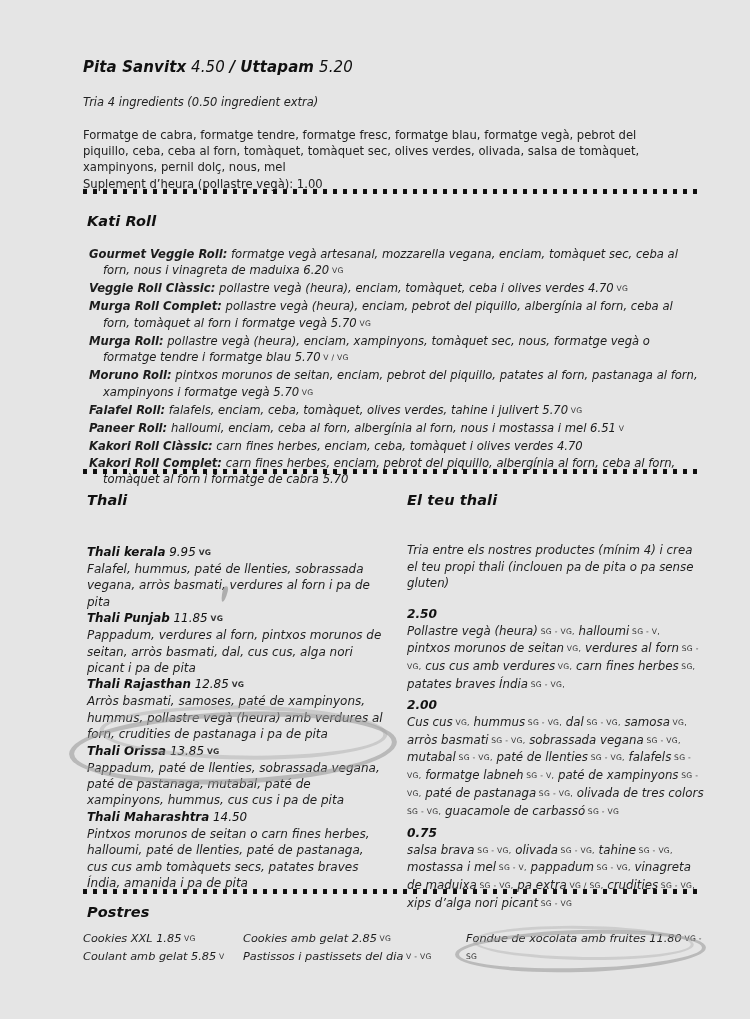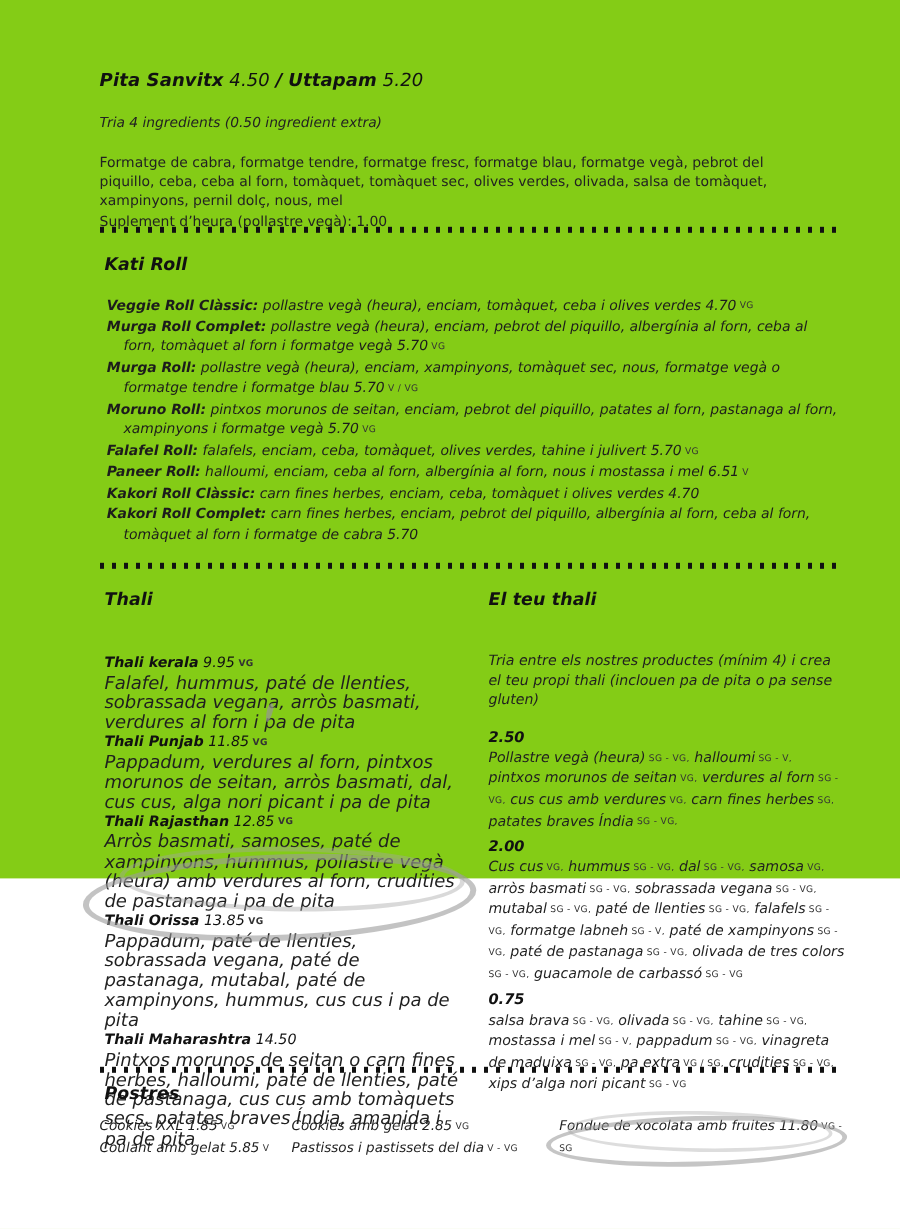--- a/index.html
+++ b/index.html
@@ -14,22 +14,22 @@
     overflow: hidden;
     font-family: "DejaVu Sans", "Liberation Sans", sans-serif;
     color: #1a1a1a;
     -webkit-font-smoothing: antialiased;
   }
 
   .page {
     position: absolute;
     left: 0; top: 0;
     width: 750px;
-    height: 732px;
-    background: #84cc16;
+    height: 1019px;
+    background: #e5e5e5;
   }
 
   .content {
     position: absolute;
     left: 83px;
     top: 0;
     width: 617px;
     height: 1024px;
   }
 
@@ -115,21 +115,21 @@
   .thali-name {
     font-style: italic;
     font-weight: bold;
     font-size: 11.9px;
     line-height: 17px;
     color: #111;
   }
   .thali-name .price { font-weight: normal; }
   .thali-desc {
     font-style: italic;
-    font-size: 15px;
+    font-size: 12px;
     line-height: 16.4px;
     color: #1f1f1f;
   }
 
   .price-head {
     font-style: italic;
     font-weight: bold;
     font-size: 12.2px;
     line-height: 18px;
     color: #111;
@@ -228,20 +228,21 @@
       <div class="note" style="margin-top:19px;">Tria 4 ingredients (0.50 ingredient extra)</div>
       <div class="para" style="margin-top:18px; width:600px;">Formatge de cabra, formatge tendre, formatge fresc, formatge blau, formatge vegà, pebrot del piquillo, ceba, ceba al forn, tomàquet, tomàquet sec, olives verdes, olivada, salsa de tomàquet, xampinyons, pernil dolç, nous, mel</div>
       <div class="para" style="margin-top:0px;">Suplement d’heura (pollastre vegà): 1.00</div>
     </div>
 
     <div class="dotrule" style="left:0; top:189px;"></div>
 
     <div style="position:absolute; left:0; top:213px; width:617px;">
       <div class="section-title" style="padding-left:4px;">Kati Roll</div>
       <div class="item-list" id="kati-items" style="margin-top:17px; padding-left:6px;">
+          <div class="item"><b>Gourmet Veggie Roll:</b><span> formatge vegà artesanal, mozzarella vegana, enciam, tomàquet sec, ceba al forn, nous i vinagreta de maduixa 6.20</span><span class="tag"> VG</span></div>
           <div class="item"><b>Veggie Roll Clàssic:</b><span> pollastre vegà (heura), enciam, tomàquet, ceba i olives verdes 4.70</span><span class="tag"> VG</span></div>
           <div class="item"><b>Murga Roll Complet:</b><span> pollastre vegà (heura), enciam, pebrot del piquillo, albergínia al forn, ceba al forn, tomàquet al forn i formatge vegà 5.70</span><span class="tag"> VG</span></div>
           <div class="item"><b>Murga Roll:</b><span> pollastre vegà (heura), enciam, xampinyons, tomàquet sec, nous, formatge vegà o formatge tendre i formatge blau 5.70</span><span class="tag"> V / VG</span></div>
           <div class="item"><b>Moruno Roll:</b><span> pintxos morunos de seitan, enciam, pebrot del piquillo, patates al forn, pastanaga al forn, xampinyons i formatge vegà 5.70</span><span class="tag"> VG</span></div>
           <div class="item"><b>Falafel Roll:</b><span> falafels, enciam, ceba, tomàquet, olives verdes, tahine i julivert 5.70</span><span class="tag"> VG</span></div>
           <div class="item"><b>Paneer Roll:</b><span> halloumi, enciam, ceba al forn, albergínia al forn, nous i mostassa i mel 6.51</span><span class="tag"> V</span></div>
           <div class="item"><b>Kakori Roll Clàssic:</b><span> carn fines herbes, enciam, ceba, tomàquet i olives verdes 4.70</span></div>
           <div class="item"><b>Kakori Roll Complet:</b><span> carn fines herbes, enciam, pebrot del piquillo, albergínia al forn, ceba al forn, tomàquet al forn i formatge de cabra 5.70</span></div>
         </div>
     </div>

